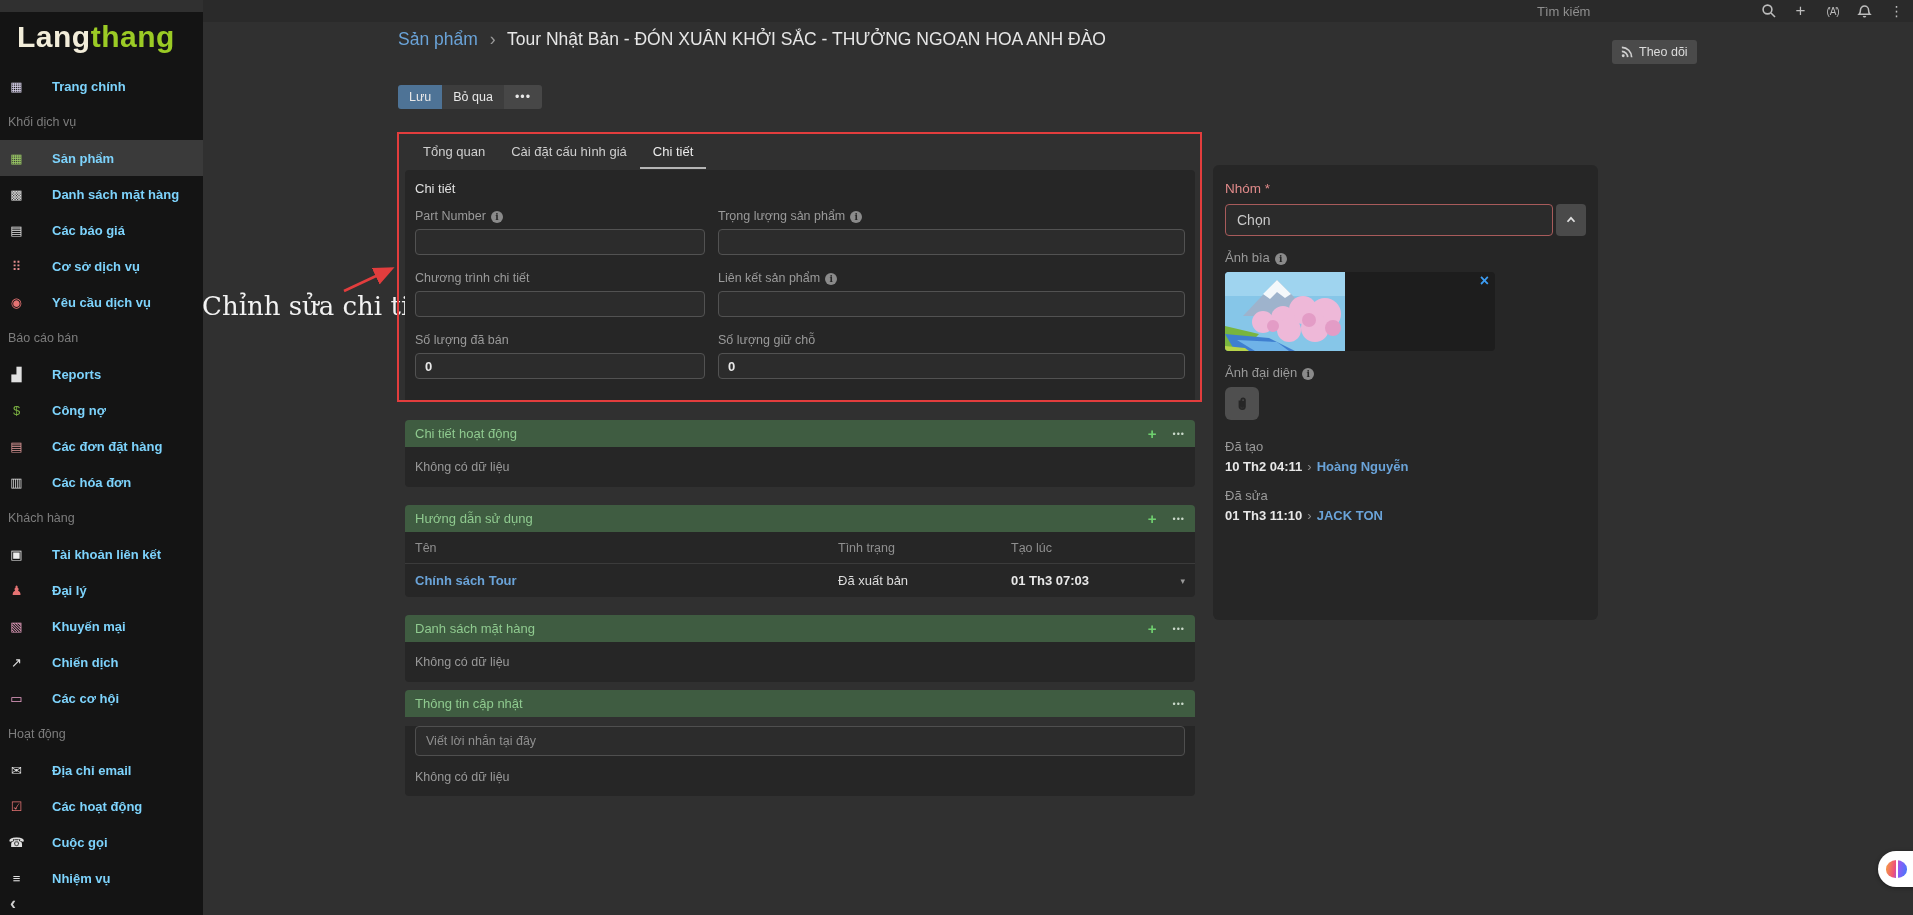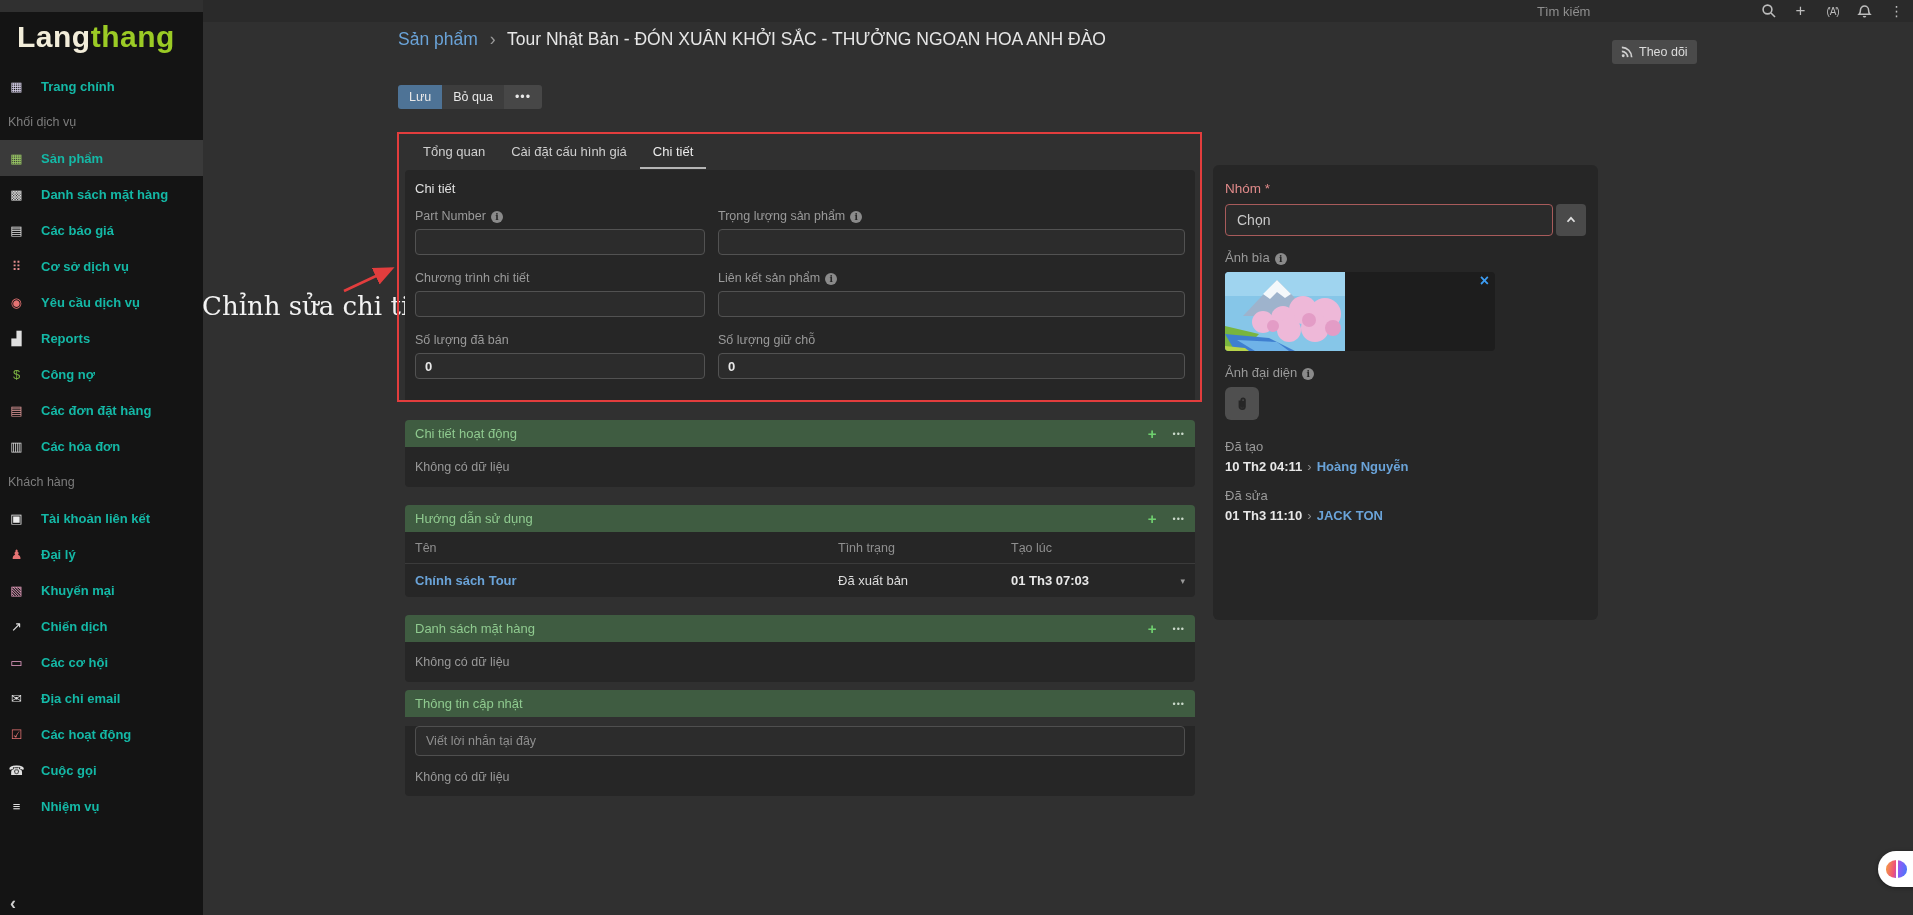--- a/index.html
+++ b/index.html
@@ -18,21 +18,21 @@
 
   
   .sidebar{position:absolute;left:0;top:12px;width:203px;height:915px;background:#141414;z-index:5;}
   .logo{position:absolute;left:17px;top:8px;font-size:30px;font-weight:bold;letter-spacing:.5px;cursor:pointer;}
   .logo .p1{color:#f2edda;}
   .logo .p2{color:var(--logo-green,#9bcb25);}
   .nav{position:absolute;left:0;top:56px;width:100%;}
   .nav-item{height:36px;display:flex;align-items:center;padding-left:8px;cursor:pointer;}
   .nav-item.active{background:#3a3a3a;}
   .nav-item .nico{width:17px;font-size:13px;text-align:center;flex:0 0 17px;}
-  .nav-item .nlab{margin-left:16px;font-size:13px;font-weight:600;color:#14b8a6;}
+  .nav-item .nlab{margin-left:27px;font-size:13px;font-weight:600;color:#7dd3fc;}
   .nav-section{height:36px;display:flex;align-items:center;padding-left:8px;
                font-size:12.5px;color:#7d7d7d;}
   .collapse-btn{position:absolute;left:10px;bottom:18px;color:#cfcfcf;font-size:18px;
                 font-weight:bold;cursor:pointer;line-height:12px;}
   .sidebar-strip{position:absolute;left:0;bottom:0;width:100%;height:12px;background:#212121;}
 
   
   .breadcrumb{position:absolute;left:398px;top:29px;font-size:17.5px;white-space:nowrap;}
   .breadcrumb a{color:var(--link-blue,#6aa3d8);text-decoration:none;cursor:pointer;}
   .breadcrumb .sep{color:#9a9a9a;margin:0 7px;}
@@ -182,20 +182,21 @@
         <span class="nlab">Các báo giá</span>
       </div>
       <div class="nav-item">
         <span class="nico" style="color: rgb(224, 139, 139);">⠿</span>
         <span class="nlab">Cơ sở dịch vụ</span>
       </div>
       <div class="nav-item">
         <span class="nico" style="color: rgb(229, 115, 115);">◉</span>
         <span class="nlab">Yêu cầu dịch vụ</span>
       </div>
+      <div class="nav-section">Báo cáo bán</div>
       <div class="nav-item">
         <span class="nico" style="color: rgb(224, 224, 224);">▟</span>
         <span class="nlab">Reports</span>
       </div>
       <div class="nav-item">
         <span class="nico" style="color: rgb(124, 179, 66);">$</span>
         <span class="nlab">Công nợ</span>
       </div>
       <div class="nav-item">
         <span class="nico" style="color: rgb(224, 154, 154);">▤</span>
@@ -219,20 +220,21 @@
         <span class="nlab">Khuyến mại</span>
       </div>
       <div class="nav-item">
         <span class="nico" style="color: rgb(224, 224, 224);">↗</span>
         <span class="nlab">Chiến dịch</span>
       </div>
       <div class="nav-item">
         <span class="nico" style="color: rgb(232, 160, 200);">▭</span>
         <span class="nlab">Các cơ hội</span>
       </div>
+      <div class="nav-section">Hoạt động</div>
       <div class="nav-item">
         <span class="nico" style="color: rgb(224, 224, 224);">✉</span>
         <span class="nlab">Địa chỉ email</span>
       </div>
       <div class="nav-item">
         <span class="nico" style="color: rgb(229, 115, 115);">☑</span>
         <span class="nlab">Các hoạt động</span>
       </div>
       <div class="nav-item">
         <span class="nico" style="color: rgb(224, 224, 224);">☎</span>

